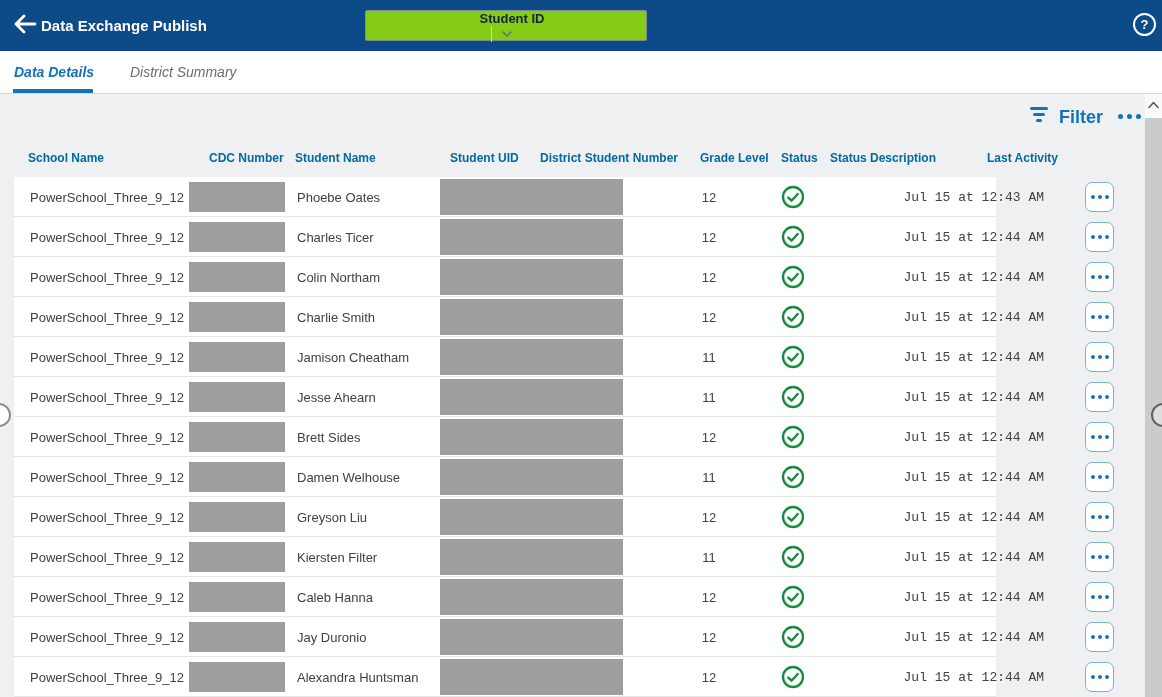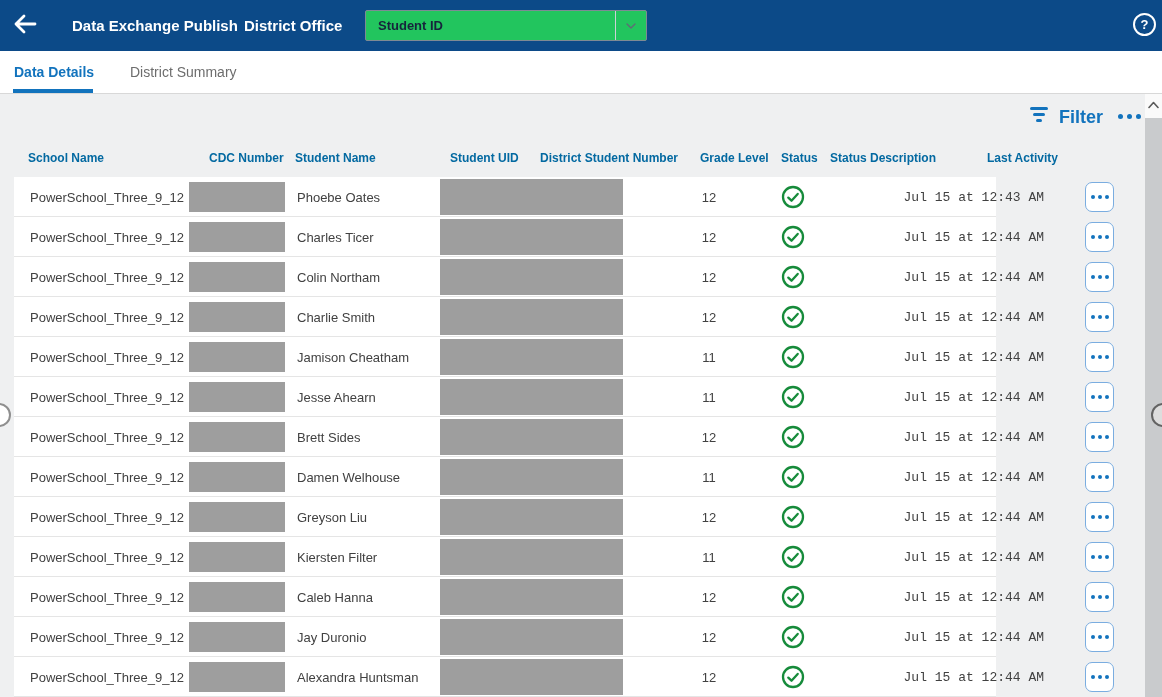--- a/index.html
+++ b/index.html
@@ -5,39 +5,39 @@
   * { margin:0; padding:0; box-sizing:border-box; }
   html,body { width:1162px; height:697px; overflow:hidden; background:#fff;
     font-family:"Liberation Sans", sans-serif; }
   #screen { position:relative; width:1162px; height:697px; background:#eff0f1; }
 
   
   .topbar { position:absolute; left:0; top:0; width:1162px; height:51px;
     background:#0c4a88; display:flex; align-items:center; }
   .back-btn { position:absolute; left:10px; top:13px; width:30px; height:26px;
     cursor:pointer; display:flex; align-items:center; justify-content:center; }
-  .topbar-title { position:absolute; left:72px; top:0; height:51px; display:flex;
+  .topbar-title { position:absolute; left:41px; top:0; height:51px; display:flex;
     align-items:center; color:#fff; font-size:15px; font-weight:bold; }
   .topbar-context { position:absolute; left:244px; top:0; height:51px; display:flex;
     align-items:center; color:#fff; font-size:15px; font-weight:bold; }
   .topbar-select { position:absolute; left:365px; top:10px; width:282px; height:31px;
-    background:#22c55e; border:1px solid #7e8a94; border-radius:2px; display:flex;
-    align-items:center; cursor:pointer; }
+    background:#84cc16; border:1px solid #7e8a94; border-radius:2px; display:flex;
+    align-items:center; cursor:pointer;flex-direction:column; }
   .topbar-select .sel-text { flex:1; padding-left:12px; font-size:13px;
     font-weight:bold; color:#16243c; }
   .topbar-select .sel-caret { width:31px; height:100%; border-left:1px solid #ccd1d6;
     display:flex; align-items:center; justify-content:center; }
   .help-btn { position:absolute; right:6px; top:13px; width:23px; height:23px;
     border:2px solid #fff; border-radius:50%; color:#fff; font-size:13px;
     font-weight:bold; display:flex; align-items:center; justify-content:center;
     cursor:pointer; }
 
   
   .tabbar { position:absolute; left:0; top:51px; width:1162px; height:43px;
-    background:#fff; border-bottom:1px solid #d8d8d8; }
+    background:#fff; border-bottom:1px solid #d8d8d8;font-style:italic; }
   .tab { position:absolute; top:0; height:42px; display:flex; align-items:center;
     font-size:14px; cursor:pointer; }
   .tab-active { left:14px; color:#1273bd; font-weight:bold; }
   .tab-underline { position:absolute; left:13px; bottom:0; width:80px; height:4px;
     background:#1273bd; }
   .tab-inactive { left:130px; color:#6d6d6d; }
 
   
   .toolbar { position:absolute; left:0; top:94px; width:1145px; height:46px; }
   .filter-btn { position:absolute; right:42px; top:8px; height:30px; display:flex;
@@ -93,21 +93,20 @@
 
   <div class="topbar">
     <div class="back-btn">
       <span>
         <svg width="26" height="24" viewBox="0 0 26 24">
           <path d="M23 12 H4 M12 4 l-8 8 8 8" stroke="#ffffff" stroke-width="2.8" fill="none" stroke-linecap="round" stroke-linejoin="round"></path>
         </svg>
       </span>
     </div>
     <div class="topbar-title">Data Exchange Publish</div>
-    <div class="topbar-context">District Office</div>
     <div class="topbar-select">
       <span class="sel-text">Student ID</span>
       <span class="sel-caret">
         <svg width="16" height="16" viewBox="0 0 24 24">
           <path d="M6 9 l6 6 6-6" stroke="#5f6b76" stroke-width="2" fill="none" stroke-linecap="round" stroke-linejoin="round"></path>
         </svg>
       </span>
     </div>
     <div class="help-btn">
       <span>?</span>

